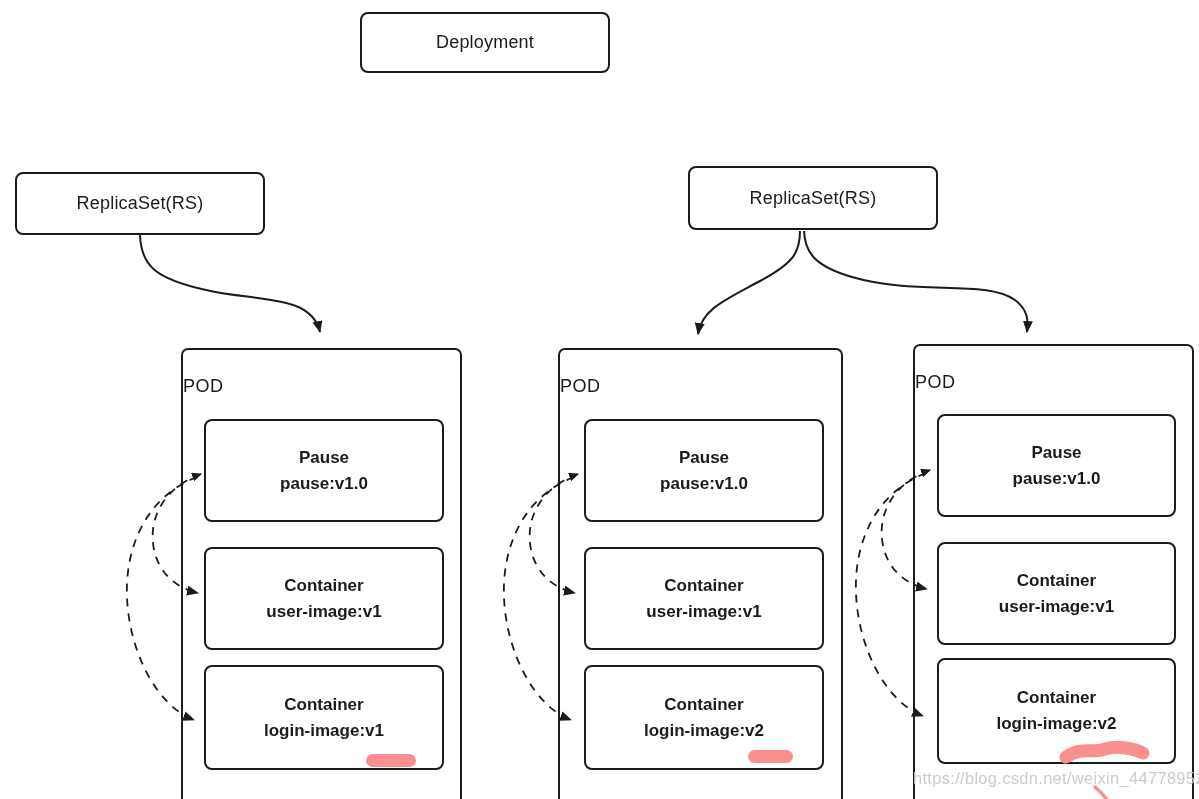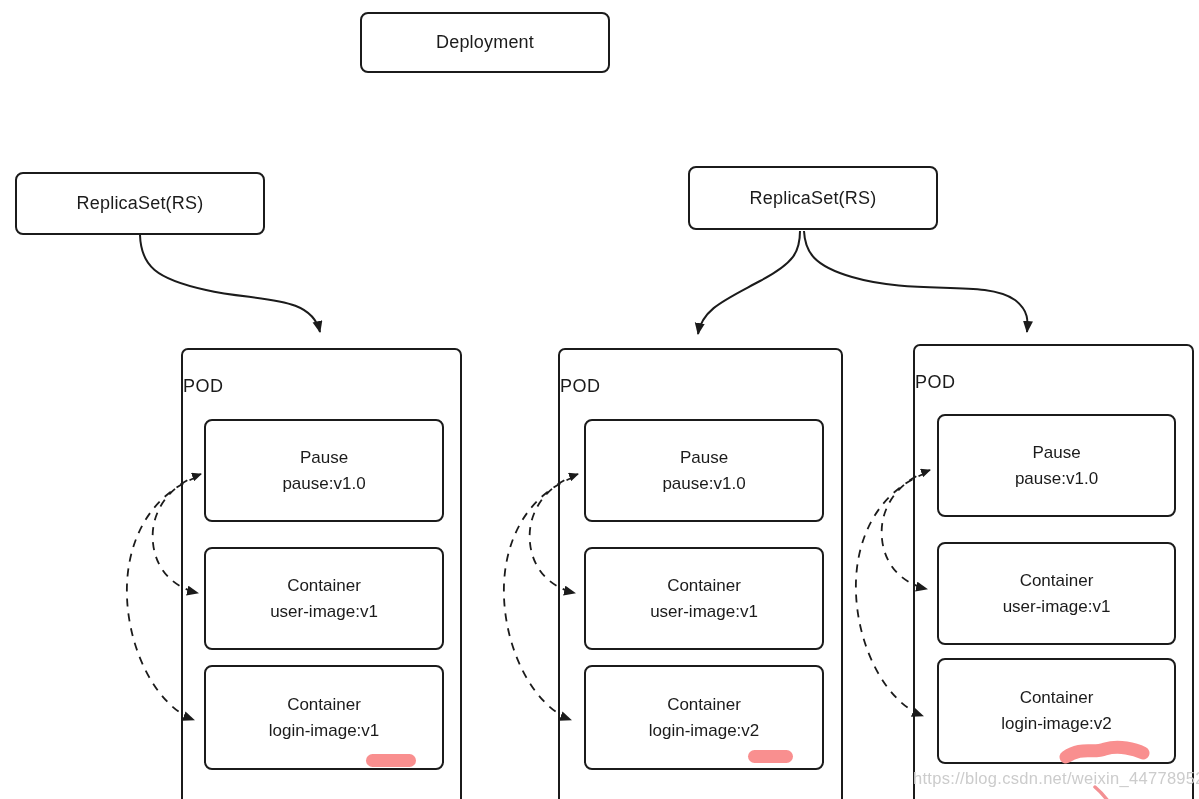--- a/index.html
+++ b/index.html
@@ -21,21 +21,21 @@
     border:2px solid #1b1b1b;border-radius:7px;box-sizing:border-box;
   }
   .pod-title{
     position:absolute;left:0;right:0;top:26px;
     font-size:18px;letter-spacing:.5px;
   }
   .inner{
     position:absolute;background:#ffffff;
     border:2px solid #1b1b1b;border-radius:8px;box-sizing:border-box;
     display:flex;flex-direction:column;align-items:center;justify-content:center;
-    text-align:center;font-size:17px;line-height:26px;
+    text-align:center;font-size:17px;line-height:26px;font-weight:bold;
   }
   .inner .l1,.inner .l2{white-space:nowrap;}
   .hl{
     position:absolute;background:#f98f8f;border-radius:8px;
   }
   #arrows{position:absolute;left:0;top:0;pointer-events:none;z-index:6;}
   .watermark{
     position:absolute;left:913px;top:769px;width:286px;
     font-size:16.5px;color:#cccccc;letter-spacing:.3px;white-space:nowrap;z-index:7;
   }

